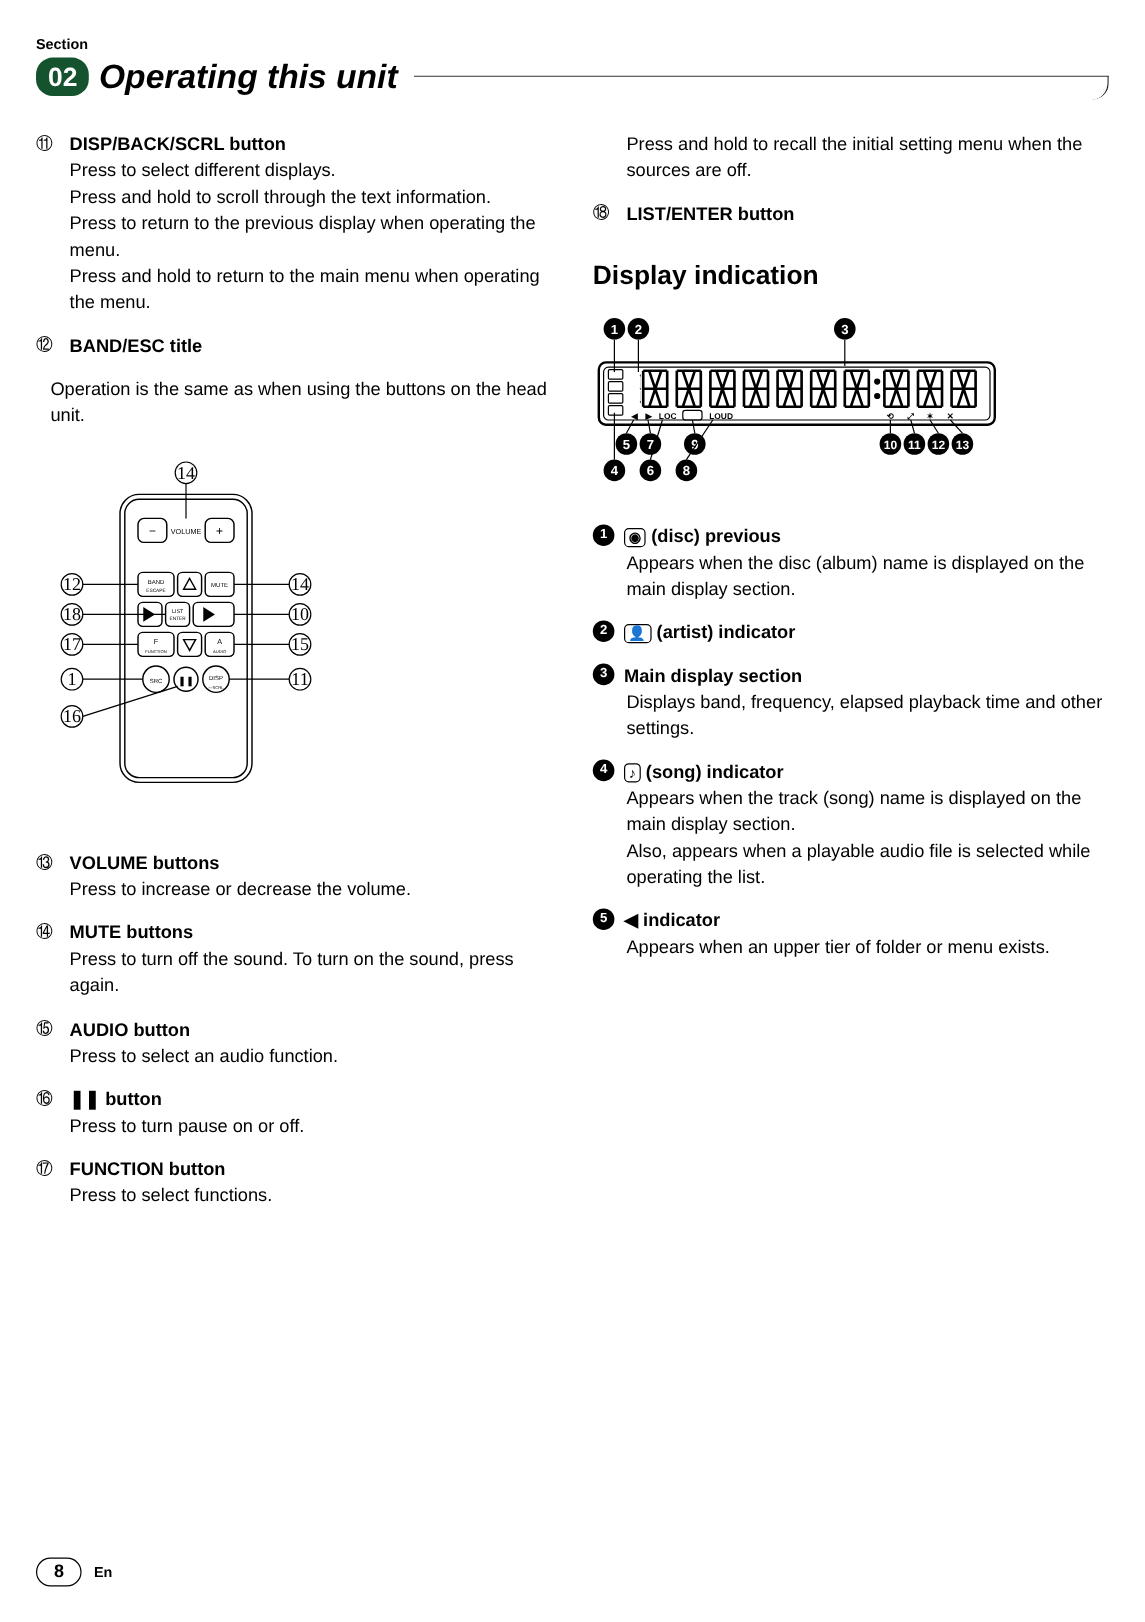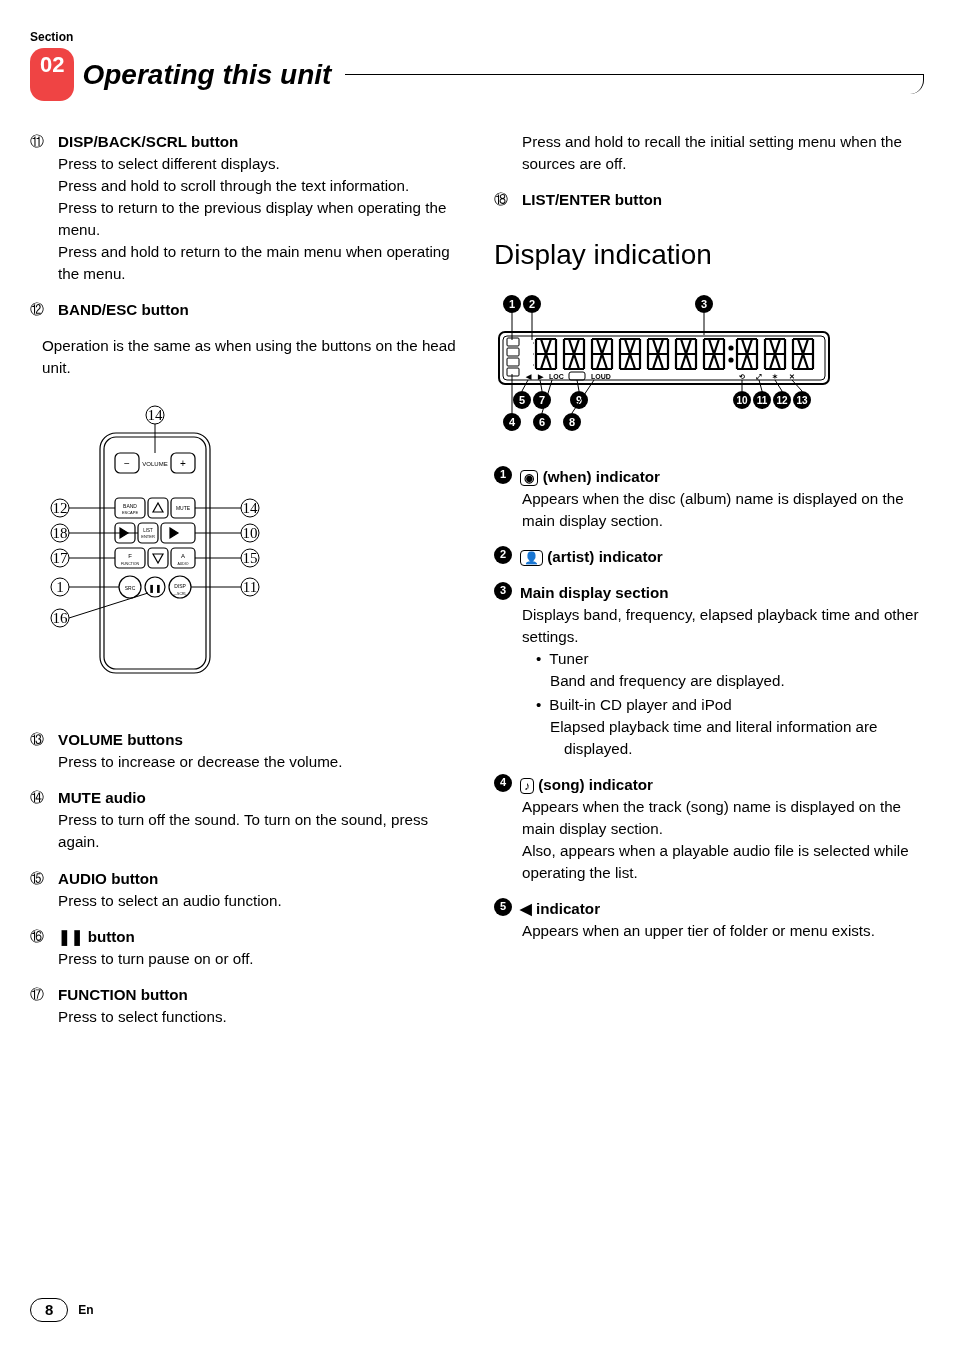--- a/index.html
+++ b/index.html
@@ -1,30 +1,30 @@
 <!DOCTYPE html>
 <html><head>
   <meta charset="utf-8">
   <style>
     * { margin: 0; padding: 0; box-sizing: border-box; }
     body { font-family: Arial, Helvetica, sans-serif; width: 954px; height: 1352px; background: #fff; color: #000; position: relative; padding: 30px 30px 0 30px; }
     .section-label { font-size: 12px; font-weight: bold; margin-bottom: 4px; }
     .header-row { display: flex; align-items: center; gap: 8px; margin-bottom: 30px; }
-    .section-badge { background: #ef4444; color: #fff; font-weight: bold; font-size: 22px; padding: 4px 10px 23px; border-radius: 14px; }
+    .section-badge { background: #14532d; color: #fff; font-weight: bold; font-size: 22px; padding: 4px 10px 2px; border-radius: 14px; }
     .chapter-title { font-size: 28px; font-weight: bold; font-style: italic; }
     .header-rule { flex: 1; border-top: 1.5px solid #000; margin-left: 6px; border-radius: 0 0 14px 0; height: 20px; border-right: 1.5px solid #000; border-bottom: none; position: relative; top: 9px; }
     .columns { display: flex; gap: 34px; }
     .col { flex: 1; font-size: 15.2px; line-height: 1.45; }
     .item { margin-bottom: 14px; }
     .item-head { display: flex; gap: 8px; align-items: flex-start; }
     .marker { font-size: 14px; font-family: serif; padding-top: 1px; min-width: 20px; }
     .marker-black { display: inline-flex; align-items: center; justify-content: center; width: 18px; height: 18px; background: #000; color: #fff; border-radius: 50%; font-size: 11px; font-weight: bold; }
     .item-title { font-weight: bold; text-align: center; }
     .item-body { margin-left: 28px; }
-    .subhead { font-size: 28px; font-weight: normal; margin: 24px 0 6px; }
+    .subhead { font-size: 22px; font-weight: bold; margin: 24px 0 6px; }
     .intro { margin-bottom: 12px; margin-left: 12px; }
     ul.bul { list-style: none; margin-left: 14px; }
     ul.bul li::before { content: "•"; margin-right: 8px; }
     ul.bul li { text-indent: -14px; padding-left: 14px; margin-bottom: 2px; }
     .sub-indent { margin-left: 14px; }
     .icon-box { display: inline-block; border: 1.3px solid #000; border-radius: 4px; padding: 0 3px; font-size: 12px; vertical-align: middle; line-height: 1.2; }
     .remote-diagram { width: 250px; margin: 12px auto 20px; }
     .display-diagram { width: 340px; margin: 10px 0 18px; }
     .footer { position: absolute; bottom: 30px; left: 30px; display: flex; align-items: center; gap: 10px; }
     .page-badge { border: 1.5px solid #000; border-radius: 14px; padding: 2px 14px 3px; font-weight: bold; font-size: 15px; }
@@ -51,21 +51,21 @@
       </div>
       <div class="item-body" style="white-space:pre-line">Press to select different displays.
 Press and hold to scroll through the text information.
 Press to return to the previous display when operating the menu.
 Press and hold to return to the main menu when operating the menu.</div>
     </div>
 
     <div class="item">
       <div class="item-head">
         <span class="marker">⑫</span>
-        <span class="item-title">BAND/ESC button</span>
+        <span class="item-title">BAND/ESC title</span>
       </div>
     </div>
 
     <div class="intro">Operation is the same as when using the buttons on the head unit.</div>
 
     
     <svg class="remote-diagram" viewBox="0 0 250 300">
       <g stroke="#000" fill="none" stroke-width="1.2">
         <rect x="70" y="30" width="110" height="240" rx="16"></rect>
         <rect x="74" y="34" width="102" height="232" rx="12"></rect>
@@ -150,21 +150,21 @@
       <div class="item-head">
         <span class="marker">⑬</span>
         <span class="item-title">VOLUME buttons</span>
       </div>
       <div class="item-body">Press to increase or decrease the volume.</div>
     </div>
 
     <div class="item">
       <div class="item-head">
         <span class="marker">⑭</span>
-        <span class="item-title">MUTE audio</span>
+        <span class="item-title">MUTE buttons</span>
       </div>
       <div class="item-body">Press to turn off the sound. To turn on the sound, press again.</div>
     </div>
 
     <div class="item">
       <div class="item-head">
         <span class="marker">⑮</span>
         <span class="item-title">AUDIO button</span>
       </div>
       <div class="item-body">Press to select an audio function.</div>
@@ -335,21 +335,21 @@
         <line x1="18" y1="121" x2="18" y2="82"></line>
           <line x1="48" y1="121" x2="58" y2="88"></line>
           <line x1="78" y1="121" x2="100" y2="88"></line>
       </g>
     </svg>
 
     <div class="item">
       <div class="item-head">
         <span class="marker-black">1</span>
         <span class="item-title">
-          <span class="icon-box">◉</span><span> (when) indicator</span>
+          <span class="icon-box">◉</span><span> (disc) previous</span>
         </span>
       </div>
       <div class="item-body">Appears when the disc (album) name is displayed on the main display section.</div>
     </div>
 
     <div class="item">
       <div class="item-head">
         <span class="marker-black">2</span>
         <span class="item-title">
           <span class="icon-box">👤</span><span> (artist) indicator</span>
@@ -357,28 +357,20 @@
       </div>
     </div>
 
     <div class="item">
       <div class="item-head">
         <span class="marker-black">3</span>
         <span class="item-title">Main display section</span>
       </div>
       <div class="item-body">
         <span>Displays band, frequency, elapsed playback time and other settings.</span>
-        <ul class="bul">
-          <li><span>Tuner</span>
-            <div class="sub-indent">Band and frequency are displayed.</div>
-          </li>
-          <li><span>Built-in CD player and iPod</span>
-            <div class="sub-indent">Elapsed playback time and literal information are displayed.</div>
-          </li>
-        </ul>
       </div>
     </div>
 
     <div class="item">
       <div class="item-head">
         <span class="marker-black">4</span>
         <span class="item-title">
           <span class="icon-box">♪</span><span> (song) indicator</span>
         </span>
       </div>

